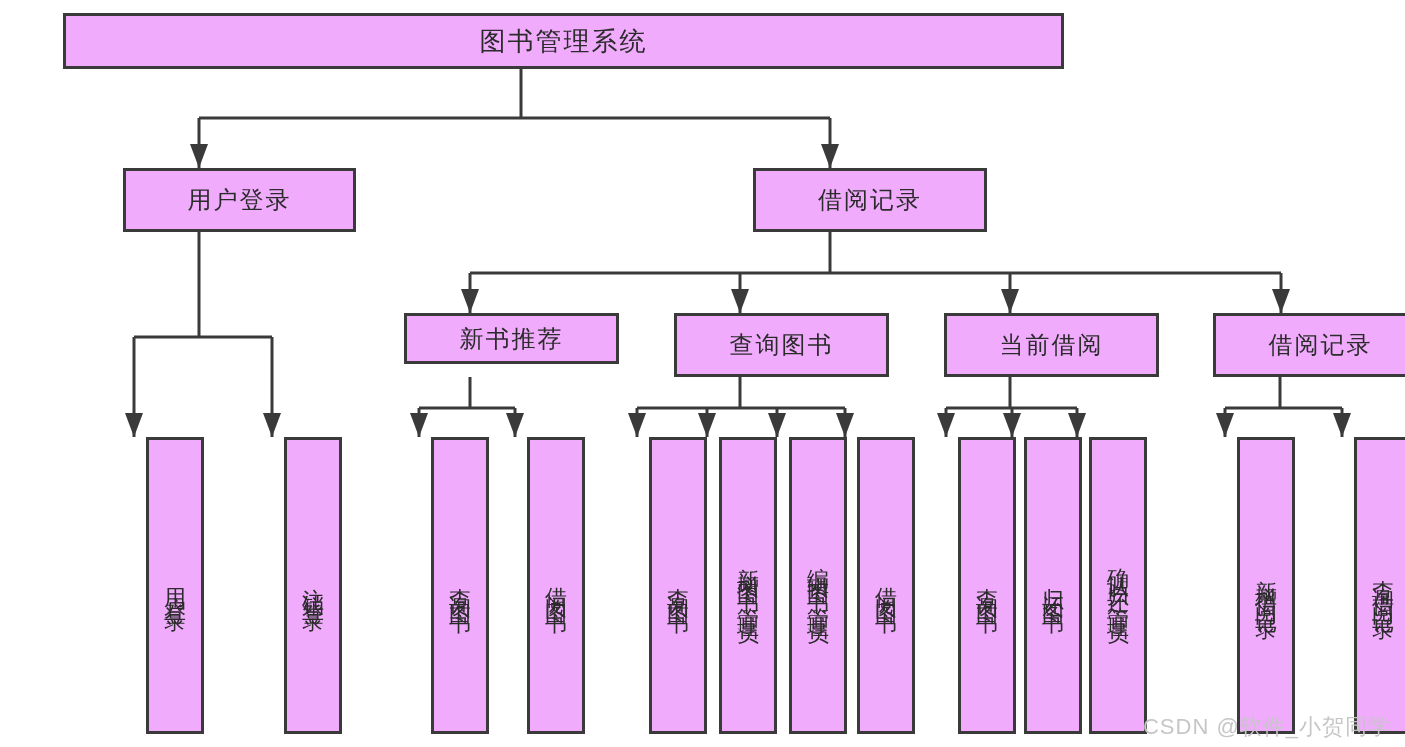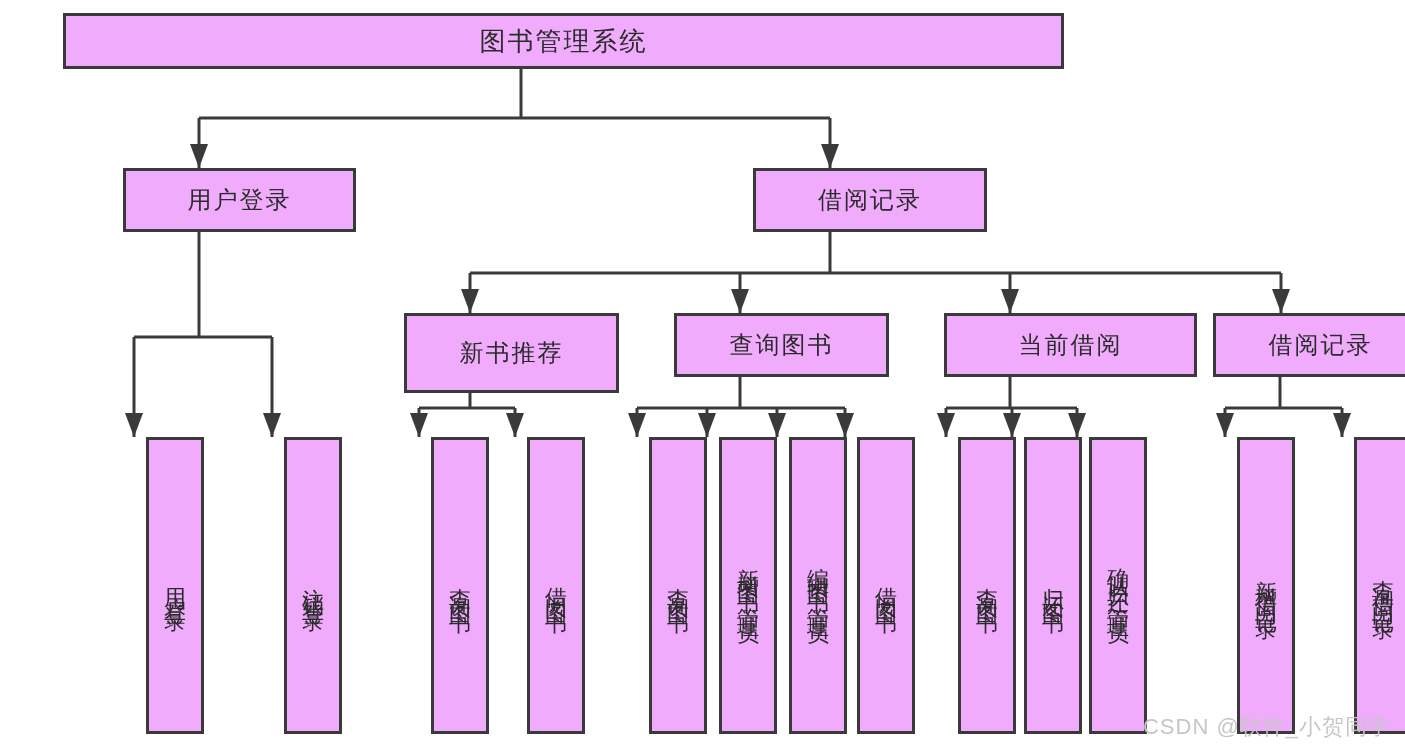--- a/index.html
+++ b/index.html
@@ -117,27 +117,27 @@
     <span>图书管理系统</span>
   </div>
 
   <div class="box h2" style="left:82px;top:168px;width:233px;height:64px">
     <span>用户登录</span>
   </div>
   <div class="box h2" style="left:712px;top:168px;width:234px;height:64px">
     <span>借阅记录</span>
   </div>
 
-  <div class="box h2" style="left:363px;top:313px;width:215px;height:80px">
+  <div class="box h2" style="left:363px;top:313px;width:215px;height:51px">
     <span>新书推荐</span>
   </div>
   <div class="box h2" style="left:633px;top:313px;width:215px;height:64px">
     <span>查询图书</span>
   </div>
-  <div class="box h2" style="left:903px;top:313px;width:253px;height:64px">
+  <div class="box h2" style="left:903px;top:313px;width:215px;height:64px">
     <span>当前借阅</span>
   </div>
   <div class="box h2" style="left:1172px;top:313px;width:215px;height:64px">
     <span>借阅记录</span>
   </div>
 
   <div class="box leaf" style="left:105px">
     <span class="vtext">用户登录</span>
   </div>
   <div class="box leaf" style="left:243px">

